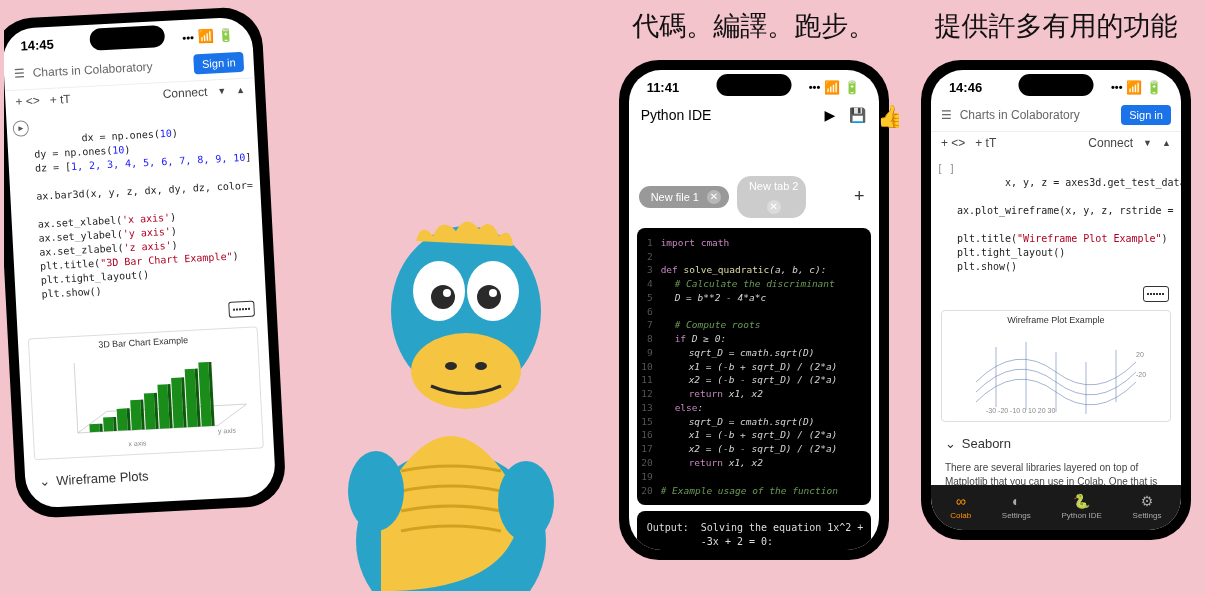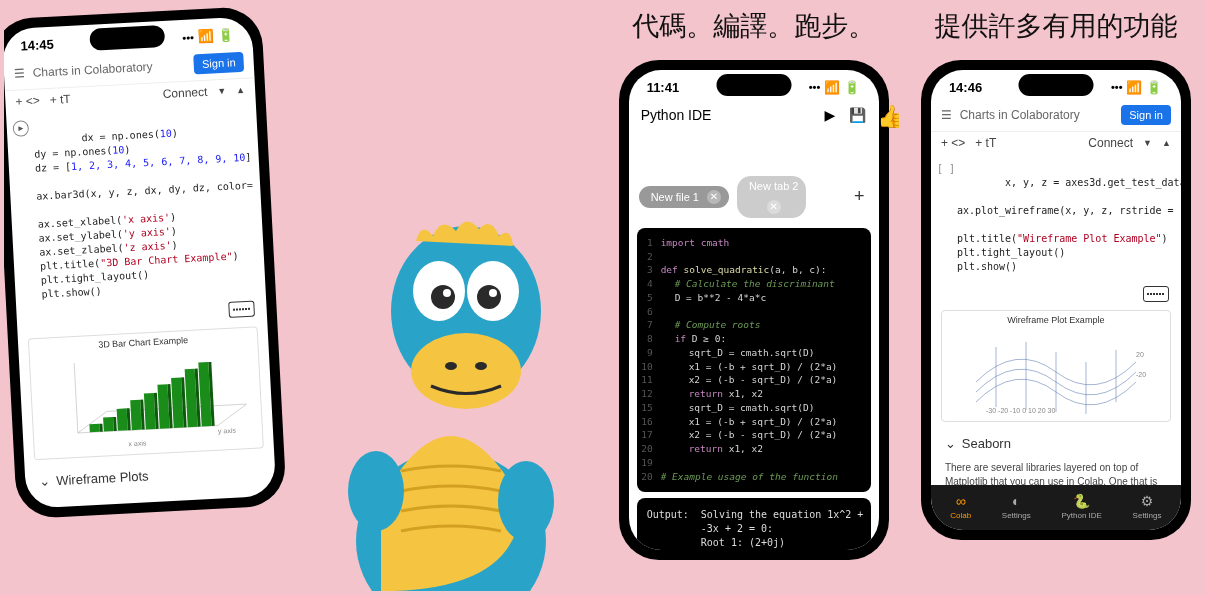--- a/index.html
+++ b/index.html
@@ -38,21 +38,21 @@
   .tab { background: #999; color: #fff; border-radius: 14px; padding: 4px 8px 4px 12px; font-size: 11px; display: flex; align-items: center; gap: 8px; }
   .tab.light { background: #ccc; color: #fff; flex-direction: column; }
   .tab-x { background: rgba(255,255,255,0.3); border-radius: 50%; width: 14px; height: 14px; display: flex; align-items: center; justify-content: center; font-size: 10px; }
   .tab-plus { margin-left: auto; font-size: 18px; color: #333; padding-right: 4px; }
   .dark-editor { background: #000; margin: 4px 8px; border-radius: 8px; font-family: ui-monospace, Menlo, monospace; font-size: 9.5px; color: #ddd; padding: 8px 4px; line-height: 1.45; overflow: hidden; }
   .de-line { display: flex; }
   .ln { color: #555; width: 20px; text-align: right; padding-right: 8px; flex-shrink: 0; }
   .d-kw { color: #c586c0; }
   .d-fn { color: #dcdcaa; }
   .d-cm { color: #6a9955; font-style: italic; }
-  .d-op { color: #d4d4d4; }
+  .d-op { color: #d4d4d4; font-style: italic; }
   .dark-out { background: #000; margin: 6px 8px; border-radius: 8px; font-family: ui-monospace, Menlo, monospace; font-size: 10px; color: #ddd; padding: 10px; white-space: pre; line-height: 1.4; }
   .dino { position: absolute; bottom: 0; left: 50%; transform: translateX(-50%); width: 260px; height: 420px; }
   .bottom-nav { position: absolute; bottom: 0; left: 0; right: 0; background: #1a1a1a; display: flex; justify-content: space-around; padding: 8px 4px 10px; border-radius: 0 0 30px 30px; }
   .nav-item { display: flex; flex-direction: column; align-items: center; gap: 2px; color: #aaa; font-size: 8px; }
   .nav-item.active { color: #ff9500; }
   .nav-icon { font-size: 14px; }
   .thumb { position: absolute; top: 100px; right: -6px; font-size: 22px; z-index: 6; }
   .desc-text { font-size: 10px; color: #444; padding: 4px 14px; line-height: 1.4; }
   .desc-text a { color: #1a73e8; text-decoration: underline; }
   .axis-label { font-size: 7px; fill: #888; }
@@ -239,20 +239,24 @@
           </div>
         <div class="de-line">
             <span class="ln">11</span>
             <span style="padding-left:28px"><span class="d-op">x2 = (-b - sqrt_D) / (2*a)</span></span>
           </div>
         <div class="de-line">
             <span class="ln">12</span>
             <span style="padding-left:28px"><span class="d-kw">return</span><span class="d-op"> x1, x2</span></span>
           </div>
         <div class="de-line">
+            <span class="ln">13</span>
+            <span style="padding-left:14px"><span class="d-kw">else</span><span class="d-op">:</span></span>
+          </div>
+        <div class="de-line">
             <span class="ln">15</span>
             <span style="padding-left:28px"><span class="d-op">sqrt_D = cmath.sqrt(D)</span></span>
           </div>
         <div class="de-line">
             <span class="ln">16</span>
             <span style="padding-left:28px"><span class="d-op">x1 = (-b + sqrt_D) / (2*a)</span></span>
           </div>
         <div class="de-line">
             <span class="ln">17</span>
             <span style="padding-left:28px"><span class="d-op">x2 = (-b - sqrt_D) / (2*a)</span></span>

